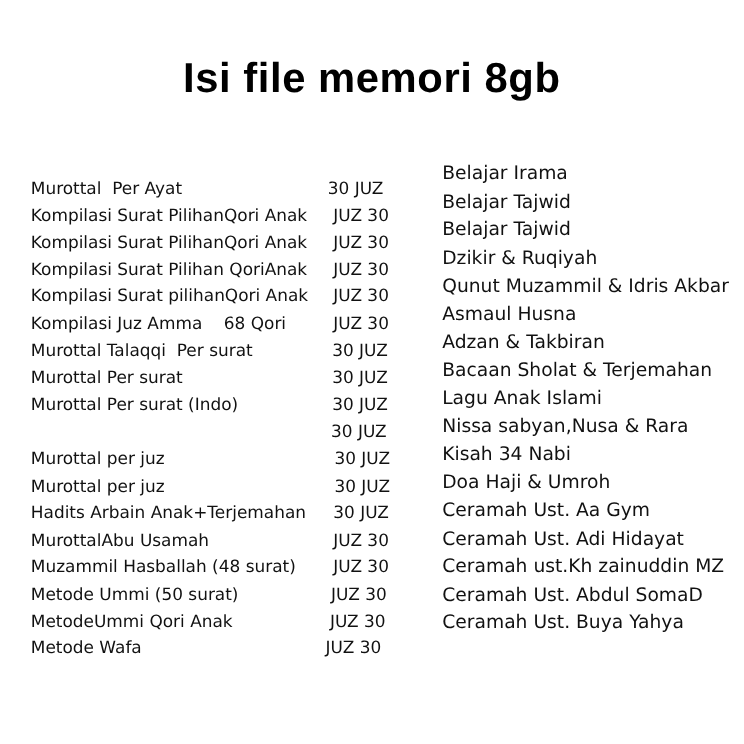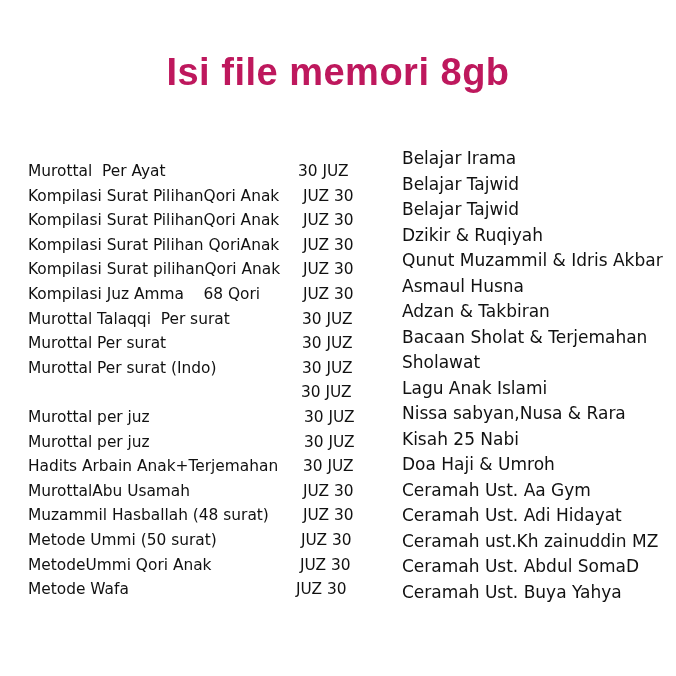--- a/index.html
+++ b/index.html
@@ -18,21 +18,21 @@
     .title {
       position: absolute;
       left: 0;
       top: 50px;
       width: 676px;
       text-align: center;
       font-family: "Liberation Sans", "DejaVu Sans", sans-serif;
       font-weight: bold;
       font-size: 38px;
       line-height: 44px;
-      color: #be185d;
+      color: #000000;
       letter-spacing: 0.5px;
     }
     .left-col {
       position: absolute;
       left: 28px;
       top: 159px;
       width: 360px;
     }
     .left-row {
       position: relative;
@@ -91,23 +91,22 @@
 
 <div class="right-col" id="right-col">
     <div class="right-row">Belajar Irama</div>
     <div class="right-row">Belajar Tajwid</div>
     <div class="right-row">Belajar Tajwid</div>
     <div class="right-row">Dzikir &amp; Ruqiyah</div>
     <div class="right-row">Qunut Muzammil &amp; Idris Akbar</div>
     <div class="right-row">Asmaul Husna</div>
     <div class="right-row">Adzan &amp; Takbiran</div>
     <div class="right-row">Bacaan Sholat &amp; Terjemahan</div>
-    <div class="right-row">Sholawat</div>
     <div class="right-row">Lagu Anak Islami</div>
     <div class="right-row">Nissa sabyan,Nusa &amp; Rara</div>
-    <div class="right-row">Kisah 25 Nabi</div>
+    <div class="right-row">Kisah 34 Nabi</div>
     <div class="right-row">Doa Haji &amp; Umroh</div>
     <div class="right-row">Ceramah Ust. Aa Gym</div>
     <div class="right-row">Ceramah Ust. Adi Hidayat</div>
     <div class="right-row">Ceramah ust.Kh zainuddin MZ</div>
     <div class="right-row">Ceramah Ust. Abdul SomaD</div>
     <div class="right-row">Ceramah Ust. Buya Yahya</div>
   </div>
 
 </body></html>

